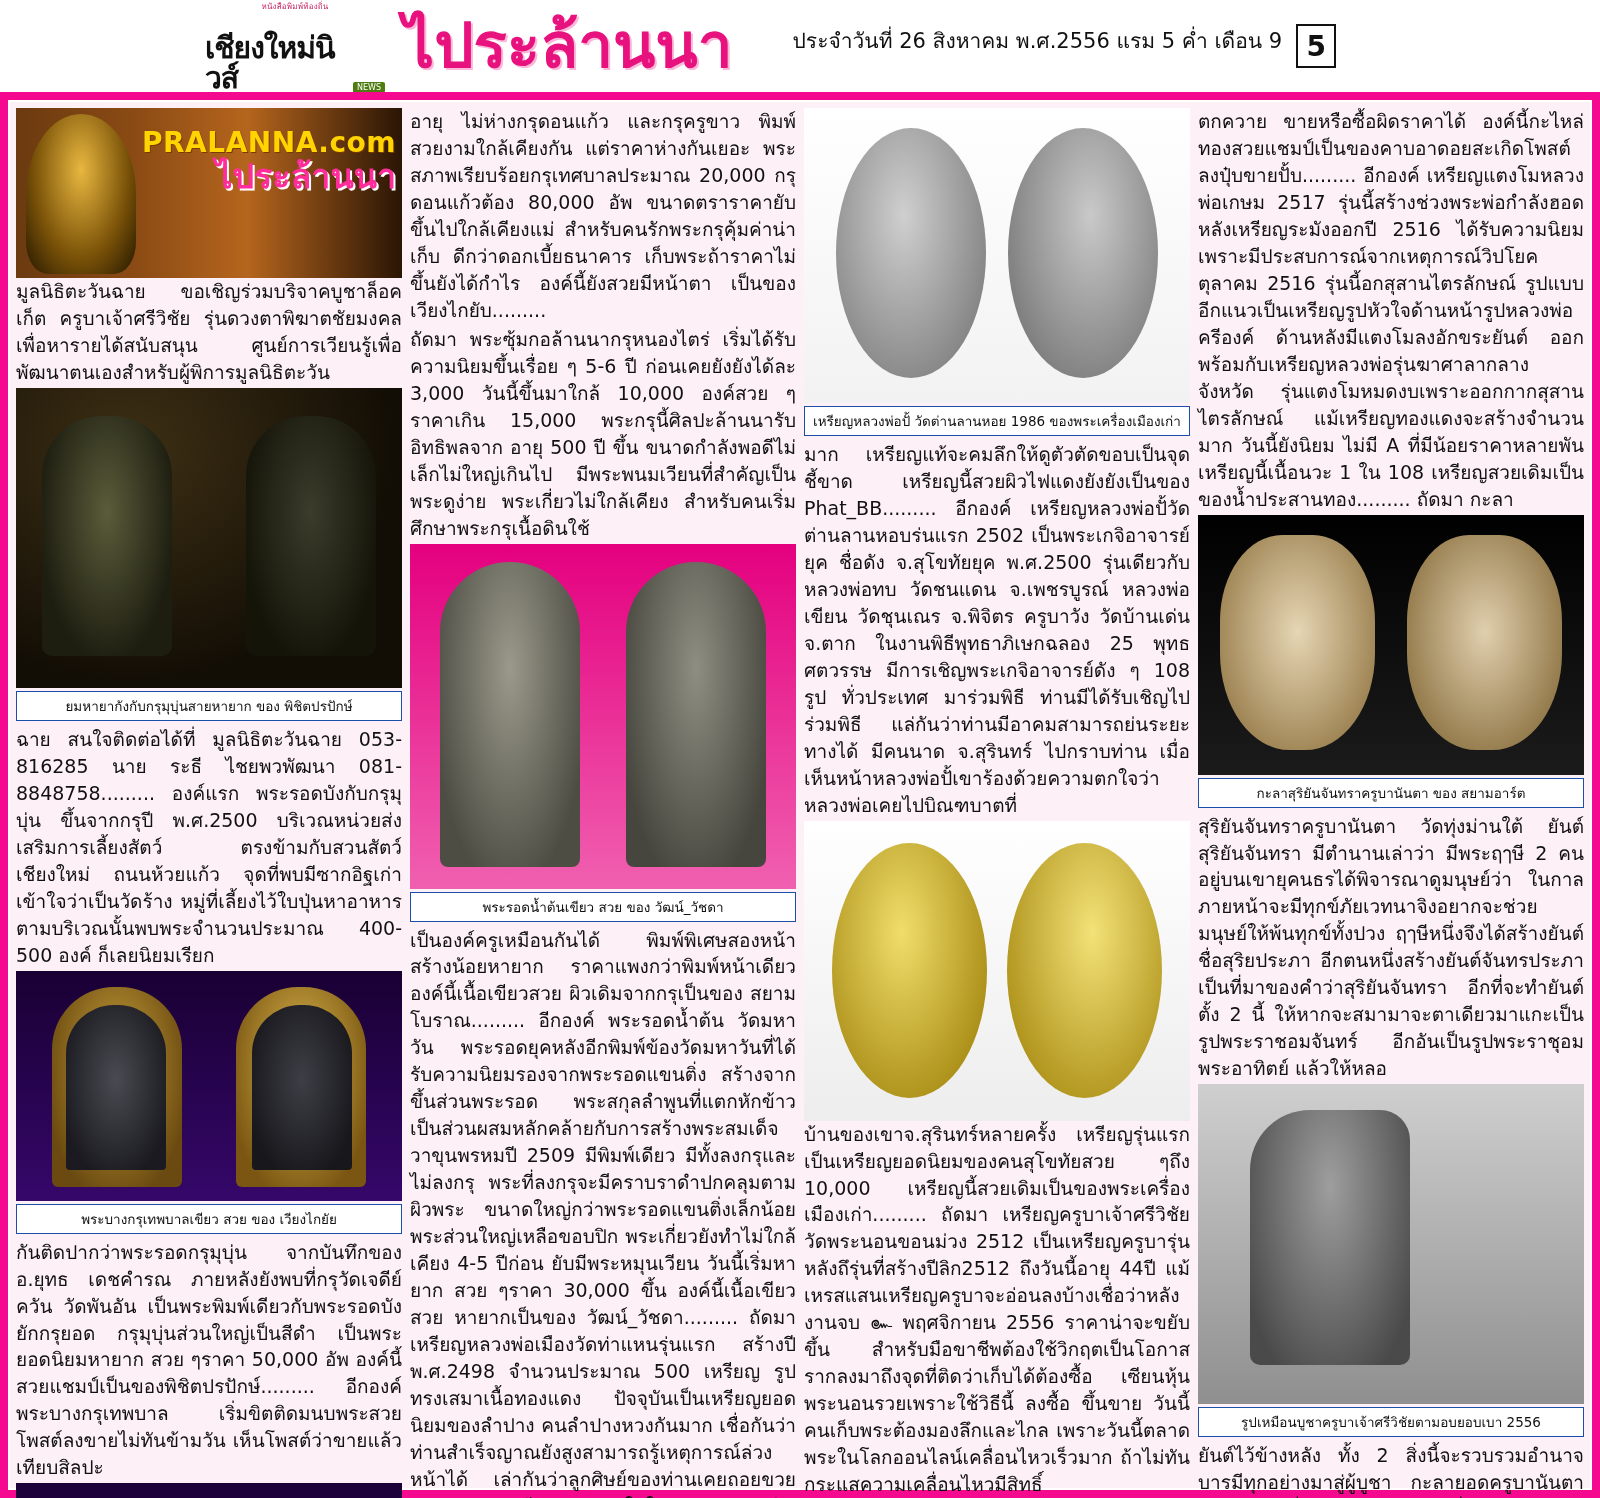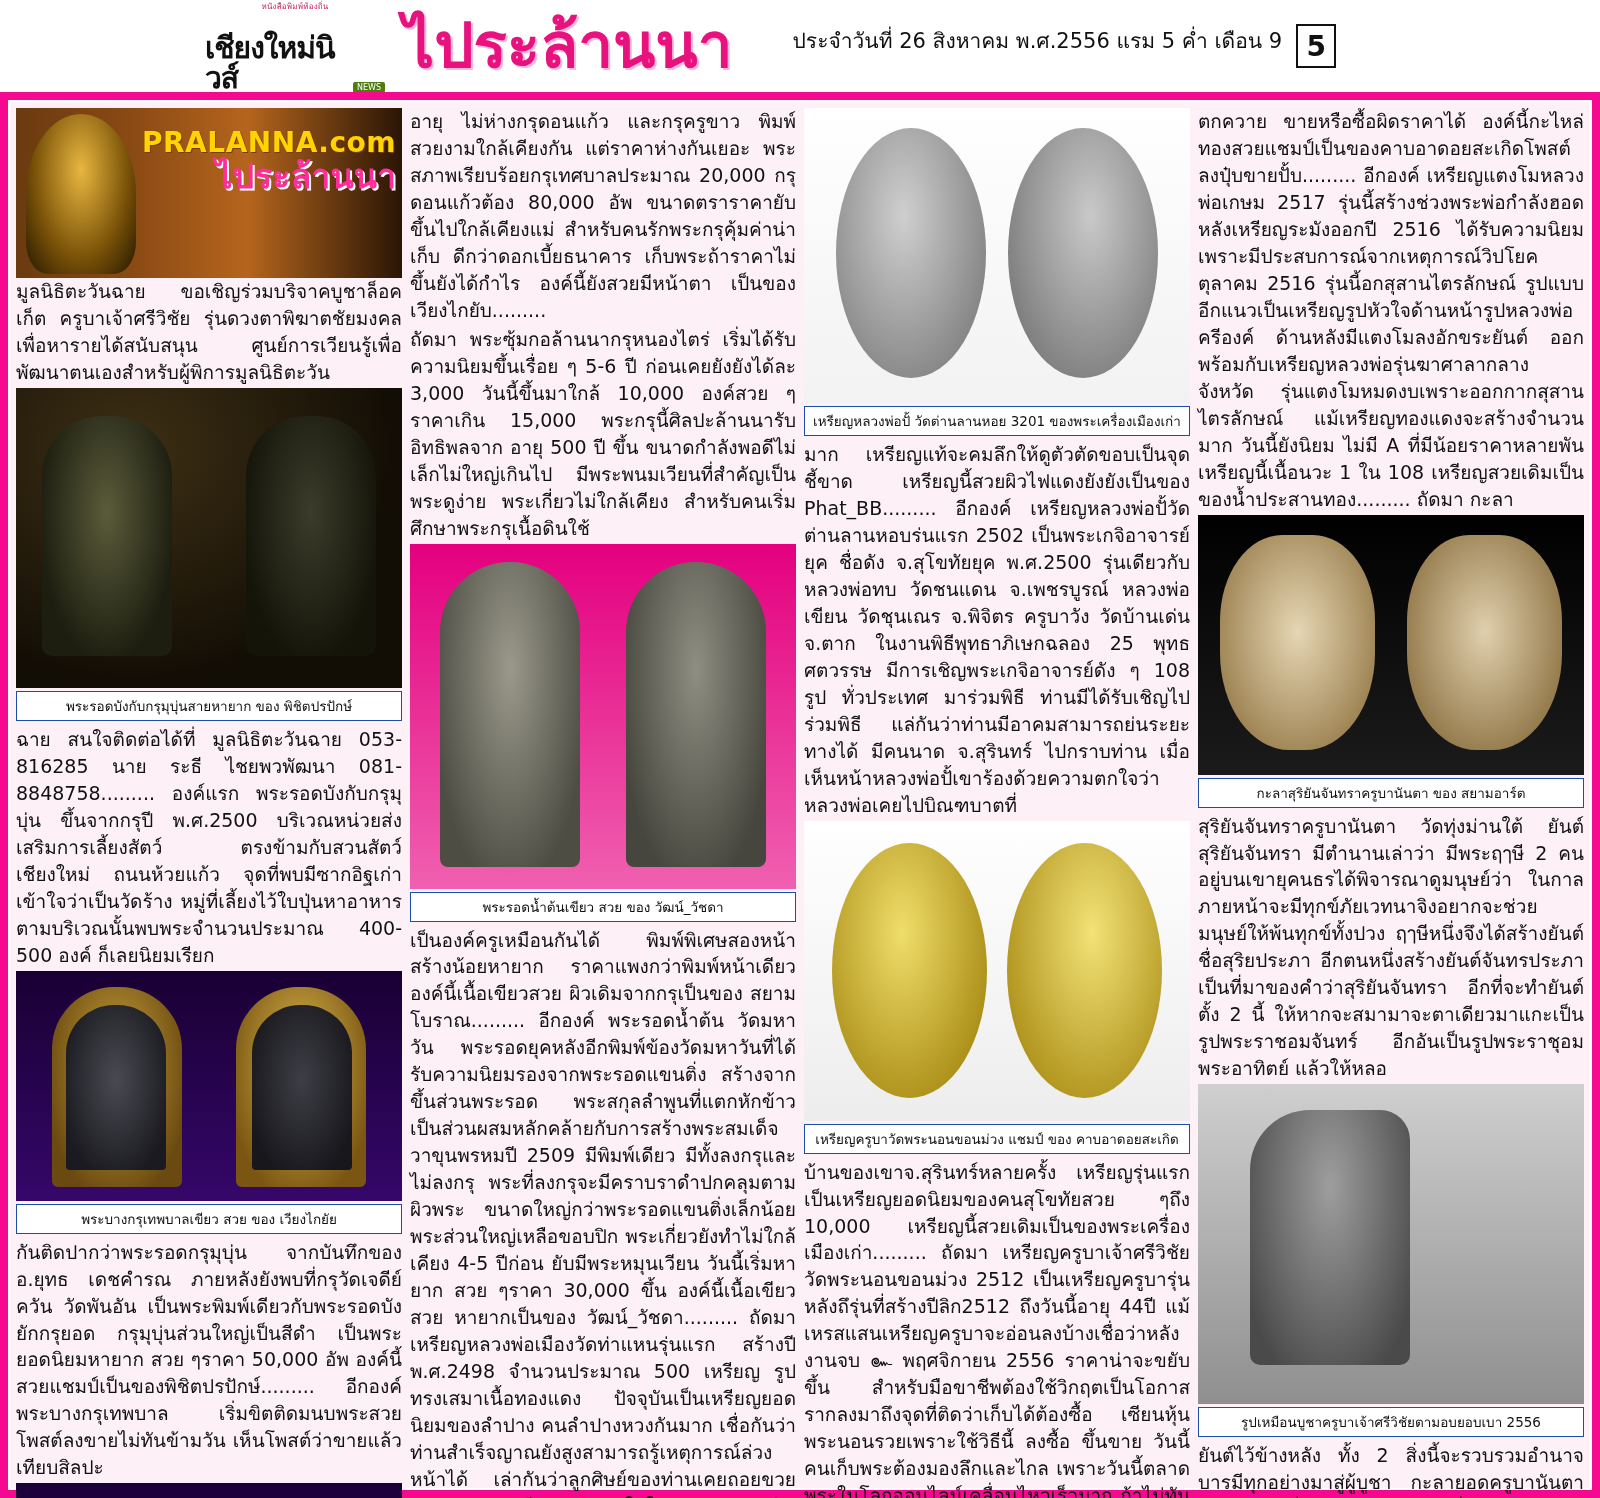--- a/index.html
+++ b/index.html
@@ -152,21 +152,21 @@
               <div class="btl">
                 <div class="l1">PRALANNA.com</div>
                 <div class="l2">ไประล้านนา</div>
               </div>
             </div>
             <p class="t">มูลนิธิตะวันฉาย ขอเชิญร่วมบริจาคบูชาล็อคเก็ต ครูบาเจ้าศรีวิชัย รุ่นดวงตาพิฆาตชัยมงคล เพื่อหารายได้สนับสนุน ศูนย์การเวียนรู้เพื่อพัฒนาตนเองสำหรับผู้พิการมูลนิธิตะวัน</p>
             <div class="ph ph-a">
               <div class="amulet" style="left:26px;top:28px;width:130px;height:240px;background:radial-gradient(ellipse at 50% 40%, #5a5c3a 0%, #1d1d10 75%);border-radius:60px 60px 10px 10px;"></div>
               <div class="amulet" style="right:26px;top:28px;width:130px;height:240px;background:radial-gradient(ellipse at 50% 40%, #3c3c2c 0%, #141409 75%);border-radius:60px 60px 10px 10px;"></div>
             </div>
-            <div class="caption">พระรอดบังกับกรุมุบุ่นสายหายาก ของ พิชิตปรปักษ์</div>
+            <div class="caption">ยมหายากังกับกรุมุบุ่นสายหายาก ของ พิชิตปรปักษ์</div>
             <p class="t">ฉาย สนใจติดต่อได้ที่ มูลนิธิตะวันฉาย 053-816285 นาย ระธี ไชยพวพัฒนา 081-8848758......... องค์แรก พระรอดบังกับกรุมุบุ่น ขึ้นจากกรุปี พ.ศ.2500 บริเวณหน่วยส่งเสริมการเลี้ยงสัตว์ ตรงข้ามกับสวนสัตว์เชียงใหม่ ถนนห้วยแก้ว จุดที่พบมีซากอิฐเก่าเข้าใจว่าเป็นวัดร้าง หมู่ที่เลี้ยงไว้ใบปุ่นหาอาหารตามบริเวณนั้นพบพระจำนวนประมาณ 400-500 องค์ ก็เลยนิยมเรียก</p>
             <div class="ph ph-c">
               <div class="amulet" style="left:36px;top:16px;width:130px;height:200px;background:radial-gradient(ellipse at 50% 40%, #caa23c 0%, #6a4a10 80%);border-radius:62px 62px 6px 6px;"></div>
               <div class="amulet" style="left:50px;top:34px;width:100px;height:165px;background:radial-gradient(ellipse at 50% 45%, #4a4a52 0%, #1a1a20 80%);border-radius:48px 48px 4px 4px;"></div>
               <div class="amulet" style="right:36px;top:16px;width:130px;height:200px;background:radial-gradient(ellipse at 50% 40%, #e0bb50 0%, #7a5612 80%);border-radius:62px 62px 6px 6px;"></div>
               <div class="amulet" style="right:50px;top:34px;width:100px;height:165px;background:radial-gradient(ellipse at 50% 45%, #3e3e46 0%, #17171c 80%);border-radius:48px 48px 4px 4px;"></div>
             </div>
             <div class="caption">พระบางกรุเทพบาลเขียว สวย ของ เวียงไกยัย</div>
             <p class="t">กันติดปากว่าพระรอดกรุมุบุ่น จากบันทึกของ อ.ยุทธ เดชคำรณ ภายหลังยังพบที่กรุวัดเจดีย์ควัน วัดพันอัน เป็นพระพิมพ์เดียวกับพระรอดบังยักกรุยอด กรุมุบุ่นส่วนใหญ่เป็นสีดำ เป็นพระยอดนิยมหายาก สวย ๆราคา 50,000 อัพ องค์นี้สวยแชมป์เป็นของพิชิตปรปักษ์......... อีกองค์ พระบางกรุเทพบาล เริ่มขิตติดมนบพระสวยโพสต์ลงขายไม่ทันข้ามวัน เห็นโพสต์ว่าขายแล้ว เทียบสิลปะ</p>
             <div class="ph ph-c" style="height:235px;background:linear-gradient(#1b0038,#4a0f7a)">
@@ -196,27 +196,26 @@
             <p class="t"></p>
           </div>
         </div>
 
         <div class="col">
           <div class="col-inner">
             <div class="ph ph-h" style="height:295px;background:linear-gradient(#ffffff,#f2f2f2);">
               <div class="medal-oval" style="left:32px;top:20px;width:150px;height:250px;background:radial-gradient(ellipse at 45% 35%, #cfcfcf 0%, #7d7d7d 85%);"></div>
               <div class="medal-oval" style="right:32px;top:20px;width:150px;height:250px;background:radial-gradient(ellipse at 55% 35%, #c9c9c9 0%, #767676 85%);"></div>
             </div>
-            <div class="caption">เหรียญหลวงพ่อปั้ วัดต่านลานหอย 3201 ของพระเครื่องเมืองเก่า</div>
+            <div class="caption">เหรียญหลวงพ่อปั้ วัดต่านลานหอย 1986 ของพระเครื่องเมืองเก่า</div>
             <p class="t">มาก เหรียญแท้จะคมลึกให้ดูตัวตัดขอบเป็นจุดชี้ขาด เหรียญนี้สวยผิวไฟแดงยังยังเป็นของ Phat_BB......... อีกองค์ เหรียญหลวงพ่อปั้วัดต่านลานหอบร่นแรก 2502 เป็นพระเกจิอาจารย์ยุค ชื่อดัง จ.สุโขทัยยุค พ.ศ.2500 รุ่นเดียวกับหลวงพ่อทบ วัดชนแดน จ.เพชรบูรณ์ หลวงพ่อเขียน วัดชุนเณร จ.พิจิตร ครูบาวัง วัดบ้านเด่น จ.ตาก ในงานพิธีพุทธาภิเษกฉลอง 25 พุทธศตวรรษ มีการเชิญพระเกจิอาจารย์ดัง ๆ 108 รูป ทั่วประเทศ มาร่วมพิธี ท่านมีได้รับเชิญไปร่วมพิธี แล่กันว่าท่านมีอาคมสามารถย่นระยะทางได้ มีคนนาด จ.สุรินทร์ ไปกราบท่าน เมื่อเห็นหน้าหลวงพ่อปั้เขาร้องด้วยความตกใจว่า หลวงพ่อเคยไปบิณฑบาตที่</p>
             <div class="ph" style="height:300px;background:linear-gradient(#ffffff,#ededed);">
               <div class="medal-oval" style="left:28px;top:22px;width:155px;height:255px;background:radial-gradient(ellipse at 45% 35%, #f0de6a 0%, #a3860f 85%);"></div>
               <div class="medal-oval" style="right:28px;top:22px;width:155px;height:255px;background:radial-gradient(ellipse at 55% 35%, #f3e278 0%, #a88b12 85%);"></div>
             </div>
-            <div class="caption">เหรียญครูบาวัดพระนอนขอนม่วง แชมป์ ของ คาบอาดอยสะเกิด</div>
             <p class="t">บ้านของเขาจ.สุรินทร์หลายครั้ง เหรียญรุ่นแรกเป็นเหรียญยอดนิยมของคนสุโขทัยสวย ๆถึง 10,000 เหรียญนี้สวยเดิมเป็นของพระเครื่องเมืองเก่า......... ถัดมา เหรียญครูบาเจ้าศรีวิชัย วัดพระนอนขอนม่วง 2512 เป็นเหรียญครูบารุ่นหลังถึรุ่นที่สร้างปีลิก2512 ถึงวันนี้อายุ 44ปี แม้เหรสแสนเหรียญครูบาจะอ่อนลงบ้างเชื่อว่าหลังงานจบ ๛ พฤศจิกายน 2556 ราคาน่าจะขยับขึ้น สำหรับมือขาชีพต้องใช้วิกฤตเป็นโอกาส รากลงมาถึงจุดที่ติดว่าเก็บได้ต้องซื้อ เซียนหุ้นพระนอนรวยเพราะใช้วิธีนี้ ลงซื้อ ขึ้นขาย วันนี้คนเก็บพระต้องมองลึกและไกล เพราะวันนี้ตลาดพระในโลกออนไลน์เคลื่อนไหวเร็วมาก ถ้าไม่ทันกระแสความเคลื่อนไหวมีสิทธิ์</p>
             <div class="ph" style="height:290px;background:linear-gradient(#101010,#2a2a2a);">
               <div class="medal-oval" style="left:28px;top:20px;width:150px;height:235px;background:radial-gradient(ellipse at 45% 35%, #d8d8d8 0%, #7c7c7c 85%);border-radius:50% 50% 45% 45%;"></div>
               <div class="medal-oval" style="right:28px;top:20px;width:150px;height:235px;background:radial-gradient(ellipse at 55% 35%, #cdcdcd 0%, #717171 85%);border-radius:50% 50% 45% 45%;"></div>
             </div>
 
           </div>
         </div>
 
         <div class="col">

